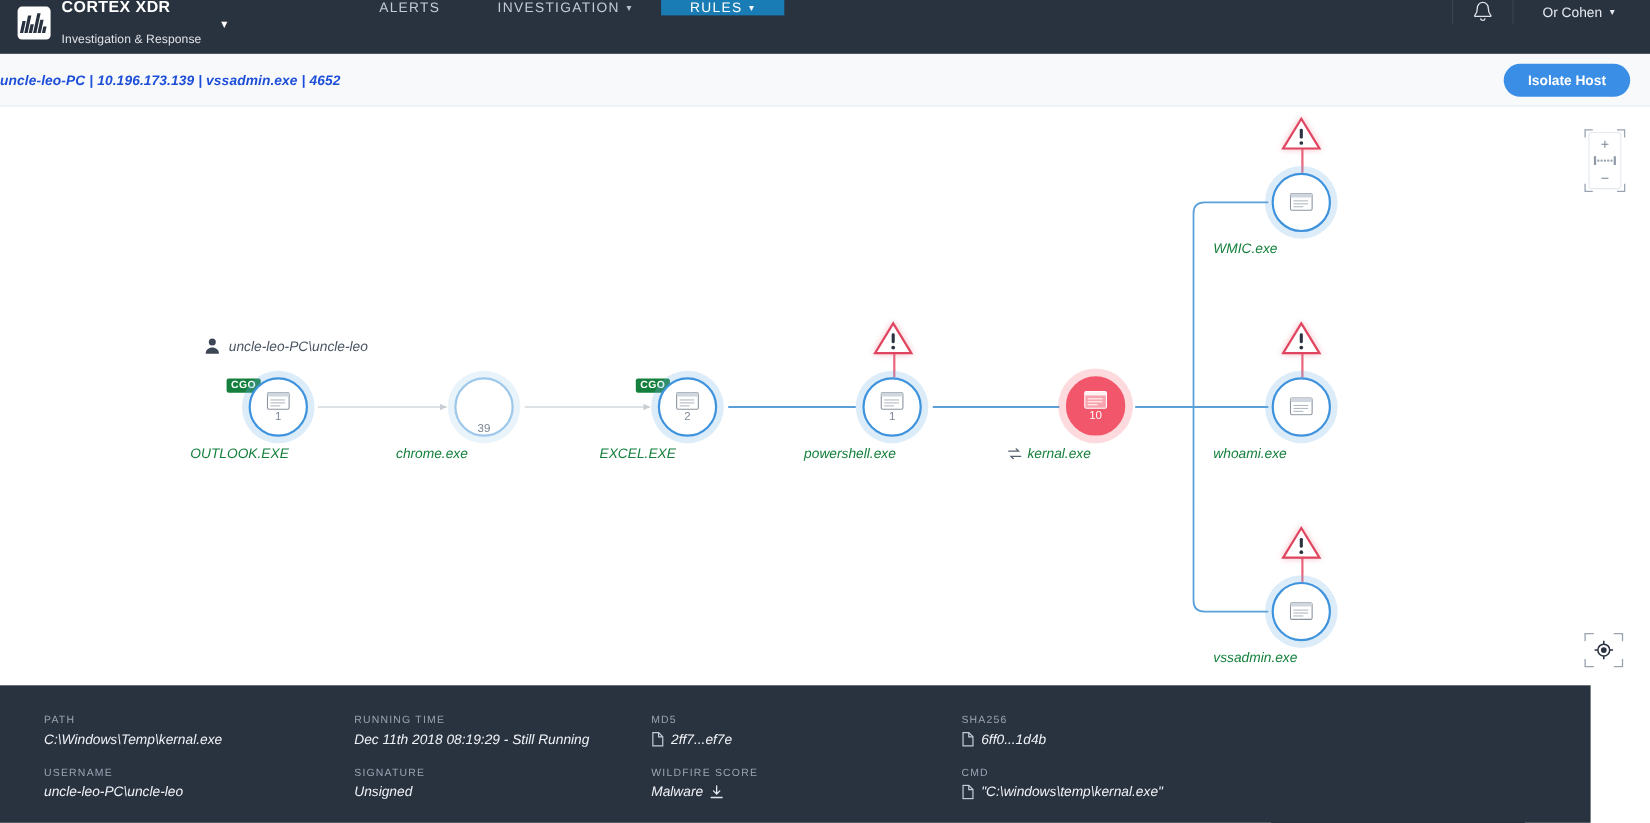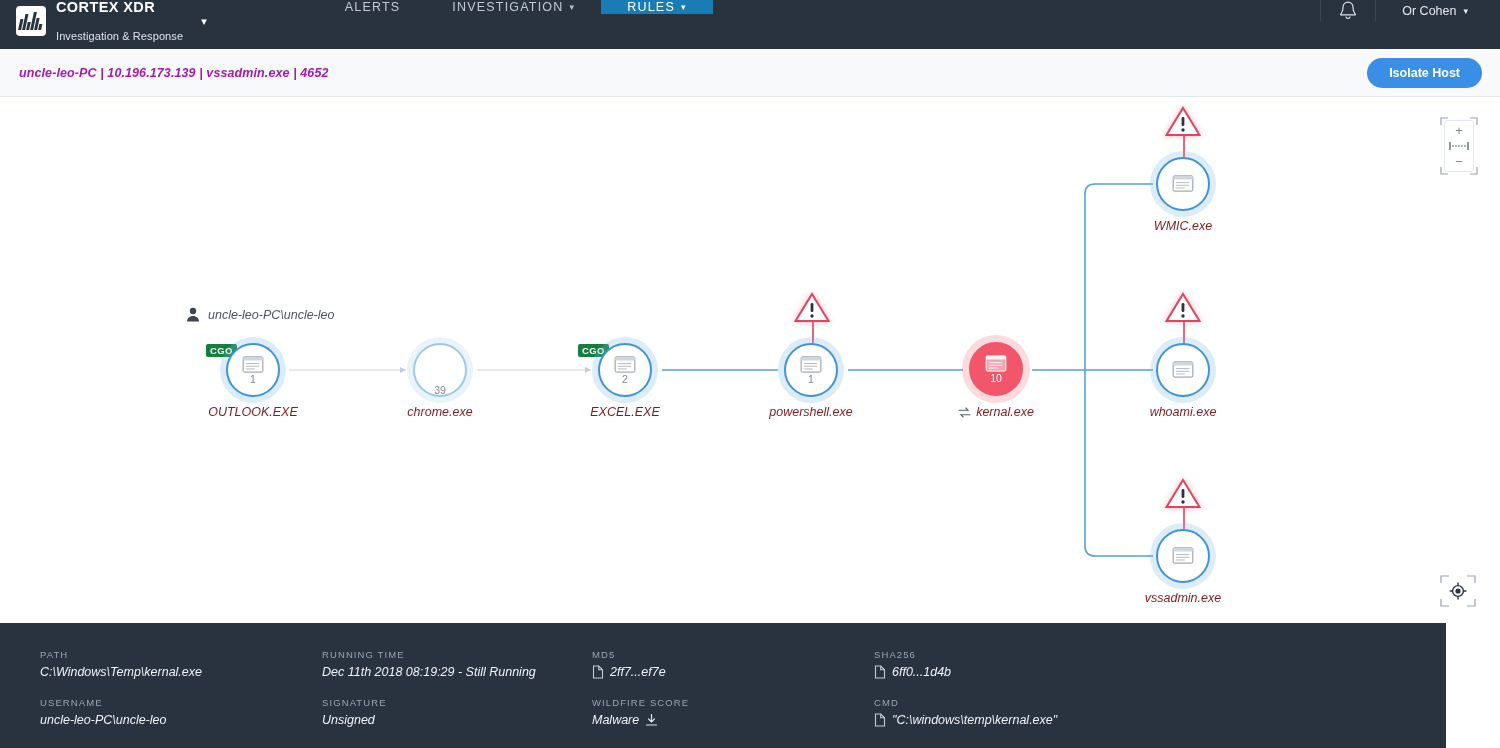--- a/index.html
+++ b/index.html
@@ -83,23 +83,22 @@
 
   
   #subheader {
     position: absolute; left: 0; top: 49px;
     width: 1500px; height: 48px;
     background: #f7f9fb;
     border-bottom: 1px solid #e2e8ee;
     display: flex; align-items: center;
   }
   #breadcrumb {
-    margin-left: 19px;
     font-size: 12.5px; font-style: italic; font-weight: bold;
-    color: #a21caf; letter-spacing: .1px;
+    color: #1d4ed8; letter-spacing: .1px;
   }
   #isolate-host {
     margin-left: auto; margin-right: 18px;
     background: #3a8ee6; color: #ffffff;
     border: none; border-radius: 16px;
     height: 30px; padding: 0 22px;
     font-size: 12.5px; font-weight: bold;
     font-family: "Liberation Sans", sans-serif;
     cursor: pointer;
   }
@@ -133,24 +132,23 @@
   .node .glyph { width: 22px; height: 17px; }
   .node .count {
     font-size: 10.5px; color: #7d8794;
     line-height: 1; margin-top: 1.5px;
   }
   .node.danger .count { color: #ffffff; }
 
   .node-label {
     position: absolute;
     font-size: 12.5px; font-style: italic;
-    color: #7f1d1d; white-space: nowrap;
+    color: #15803d; white-space: nowrap;
     text-align: center;
     display: flex; align-items: center; gap: 5px;
-    justify-content: center;
   }
 
   .cgo-badge {
     position: absolute;
     background: #15803d; color: #ffffff;
     font-size: 9.5px; font-weight: bold;
     letter-spacing: .4px;
     padding: 1.5px 4px 2px 4px;
     border-radius: 2px;
     line-height: 1;

